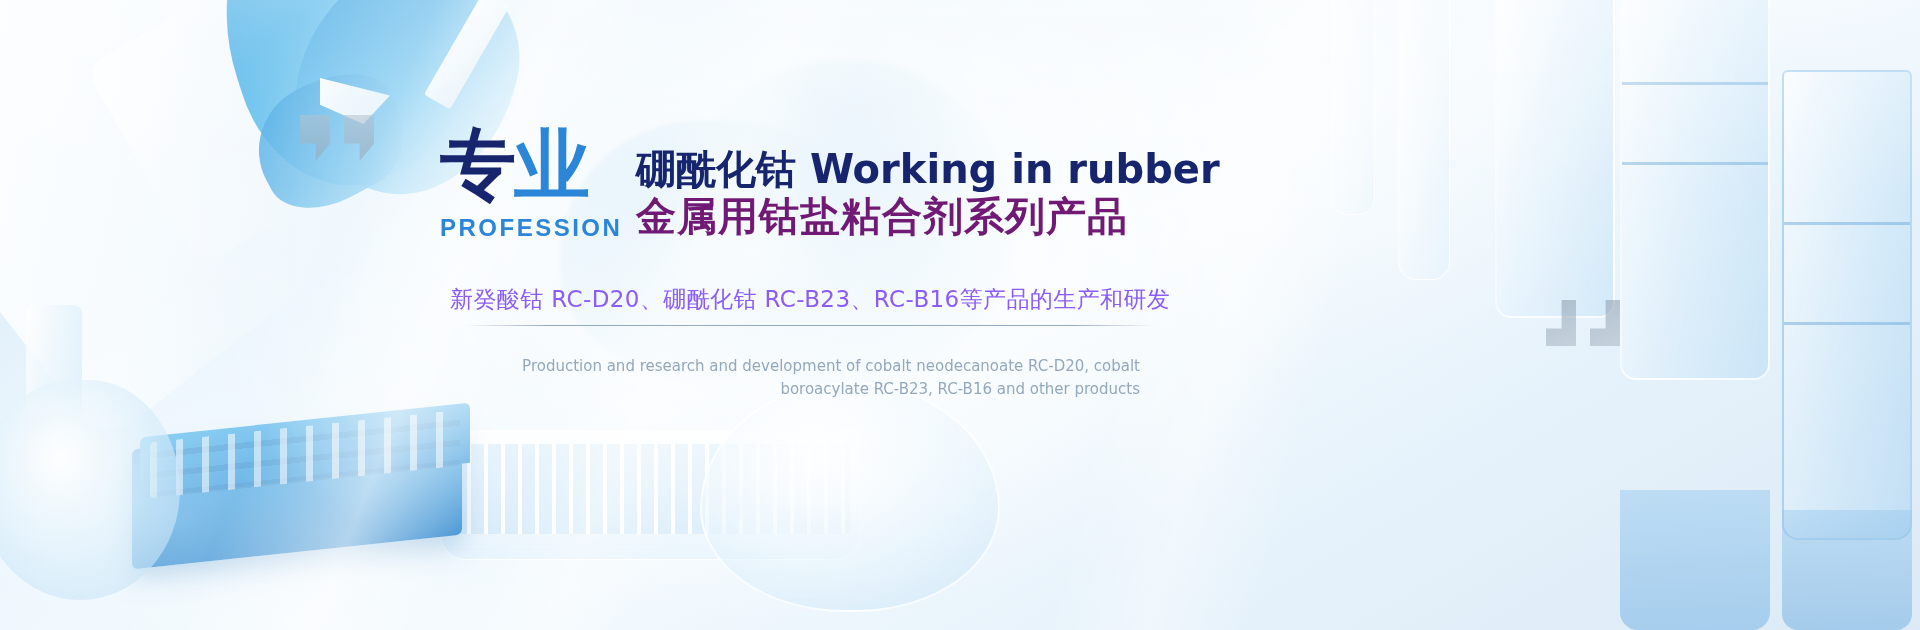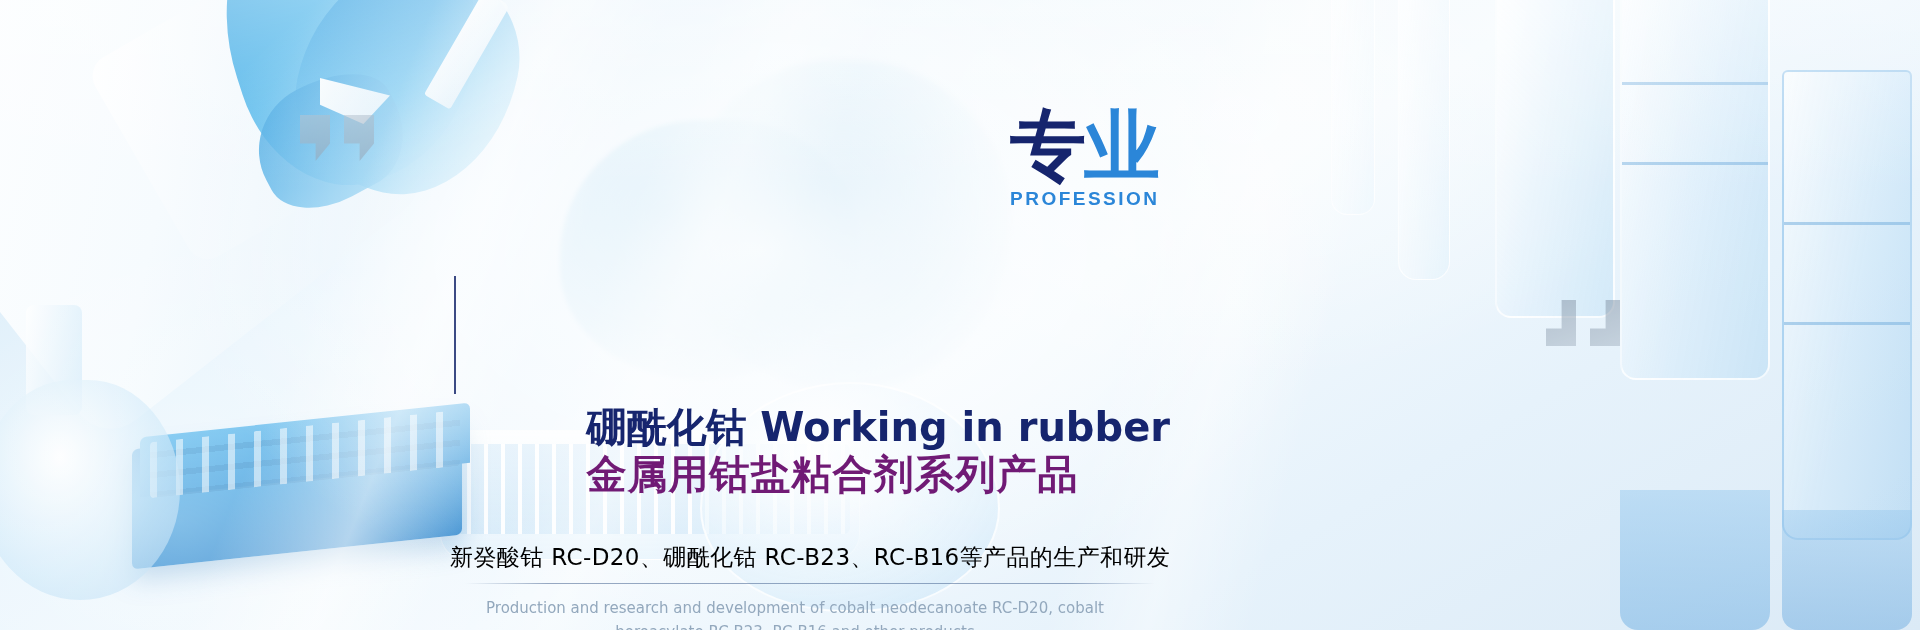--- a/index.html
+++ b/index.html
@@ -193,34 +193,34 @@
   .quote-close span { clip-path:polygon(0 0,100% 0,100% 38%,48% 38%,48% 100%,0 100%);
       background:linear-gradient(160deg,#aab8c6,#8696a8); transform:rotate(180deg); }
 
   
   .content {
     position:absolute;
     left:440px; top:110px;
     width:730px;
   }
 
-  .top-row { display:flex; align-items:flex-end;flex-direction:column; }
+  .top-row { display:flex; align-items:flex-end; }
 
   .logo-block { width:160px; flex:0 0 160px; padding-bottom:2px; }
   .logo-cn {
     font-size:76px; line-height:.96; font-weight:700;
     letter-spacing:-2px;
     white-space:nowrap;
     font-family:"DejaVu Sans","Liberation Sans",sans-serif;
   }
   .logo-cn .c1 { color:#16256e; }
   .logo-cn .c2 { color:#2b86d8; }
   .logo-en {
-    margin-top:5px;
-    font-size:19px; font-weight:700; color:#2b86d8;
+    margin-top:12px;
+    font-size:24px; font-weight:700; color:#2b86d8;
     letter-spacing:2.5px;
   }
 
   .divider {
     width:2px; background:#1a2a6e; opacity:.85;
     align-self:stretch;
     margin:6px 22px 10px 14px;
     min-height:118px;
   }
 
@@ -232,34 +232,34 @@
   }
   .h-line2 {
     font-size:40px; font-weight:700; color:#701a75;
     line-height:1.18; white-space:nowrap;
     letter-spacing:1px;
     font-family:"DejaVu Sans","Liberation Sans",sans-serif;
   }
 
   .sub-wrap { margin-top:22px; padding-left:10px; }
   .sub-cn {
-    font-size:23px; color:#000000; letter-spacing:.4px;
+    font-size:23px; color:#8b5cf6; letter-spacing:.4px;
     white-space:nowrap; text-align:center;
     font-family:"DejaVu Sans","Liberation Sans",sans-serif;
     margin-top:40px;
   }
   .rule {
     margin:10px auto 0; width:690px; height:1px;
     background:linear-gradient(90deg, rgba(80,110,150,0) 0%, rgba(70,100,145,.55) 12%, rgba(70,100,145,.55) 88%, rgba(80,110,150,0) 100%);
   }
   .sub-en {
-    margin-top:13px;
+    margin-top:29px;
     font-size:15px; line-height:1.55;
     color:#93a8bd;
-    text-align:center;
+    text-align:right;
     width:690px;
     font-family:"DejaVu Sans","Liberation Sans",sans-serif;
   }
 </style>
 </head>
 <body>
 
 <div id="banner">
 
   <div class="bg-layer bg-base"></div>

